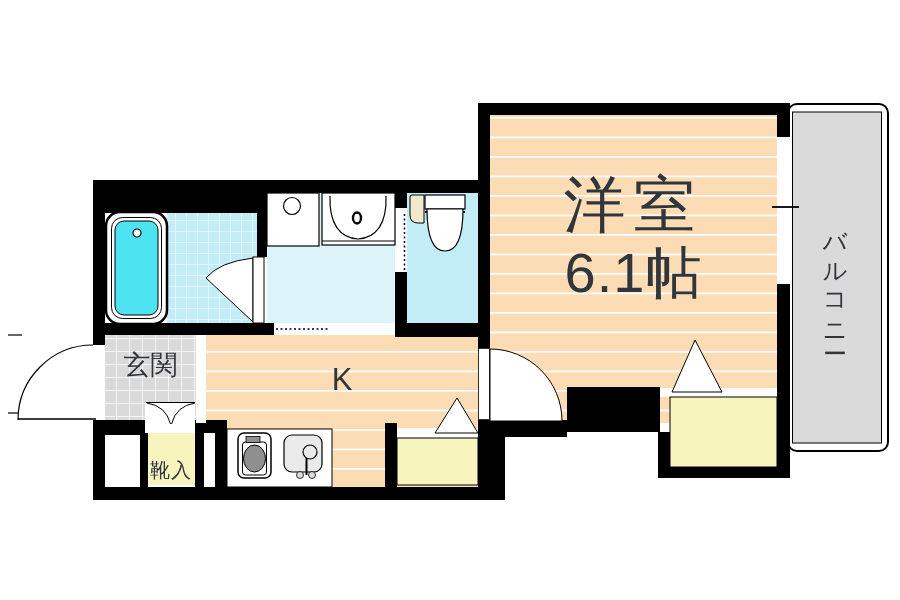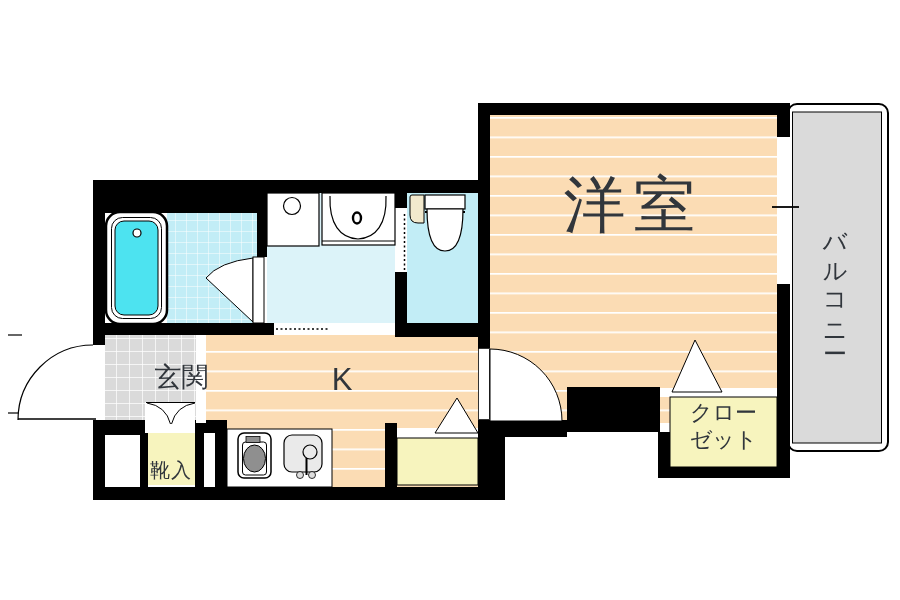--- a/index.html
+++ b/index.html
@@ -11,21 +11,21 @@
   .stage{position:relative;width:900px;height:600px;background:#ffffff;overflow:hidden;
          font-family:"Liberation Sans",sans-serif;}
   .plan-svg{position:absolute;left:0;top:0;}
   .label{position:absolute;color:var(--text);text-align:center;
          font-family:"Liberation Sans",sans-serif;line-height:1;}
   .label-western{left:490px;top:166px;width:287px;}
   .label-western .room-name{font-size:62px;line-height:78px;letter-spacing:8px;}
   .label-western .room-size{font-size:56px;line-height:58px;letter-spacing:1px;}
   .label-balcony{left:823px;top:160px;height:240px;font-size:24px;letter-spacing:4px;
                  writing-mode:vertical-rl;text-orientation:mixed;}
-  .label-genkan{left:105px;top:364px;width:91px;font-size:27px;padding-left:31px;}
+  .label-genkan{left:105px;top:352px;width:91px;font-size:27px;}
   .label-k{left:206px;top:364px;width:272px;font-size:31px;}
   .label-cl{left:397px;top:446px;width:81px;font-size:27px;letter-spacing:6px;text-indent:6px;}
   .label-kutsuire{left:143px;top:451px;width:56px;font-size:20px;letter-spacing:1px;margin-top:9px;}
   .label-closet{left:670px;top:399px;width:107px;font-size:22px;line-height:27px;white-space:pre-line;}
 </style>
 </head>
 <body>
 
 <div class="stage">
 
@@ -163,21 +163,20 @@
       <circle cx="310" cy="452" r="7" style="fill:var(--sink)" stroke="#000" stroke-width="1.2"></circle>
       <line x1="306.5" y1="458" x2="306.5" y2="475" stroke="#000" stroke-width="2"></line>
       <circle cx="300" cy="475" r="3.5" fill="#dddddd" stroke="#000" stroke-width="0.8"></circle>
       <circle cx="312" cy="475" r="3.5" fill="#dddddd" stroke="#000" stroke-width="0.8"></circle>
     </g>
   </g>
 </svg>
 
 <div class="label label-western">
   <div class="room-name">洋室</div>
+  <div class="room-size">6.1帖</div>
 </div>
 <div class="label label-balcony">バルコニー</div>
 <div class="label label-genkan">玄関</div>
 <div class="label label-k">K</div>
 <div class="label label-kutsuire">靴入</div>
-<div class="label label-closet">クロー
-ゼット</div>
 
 </div>
 
 </body></html>

